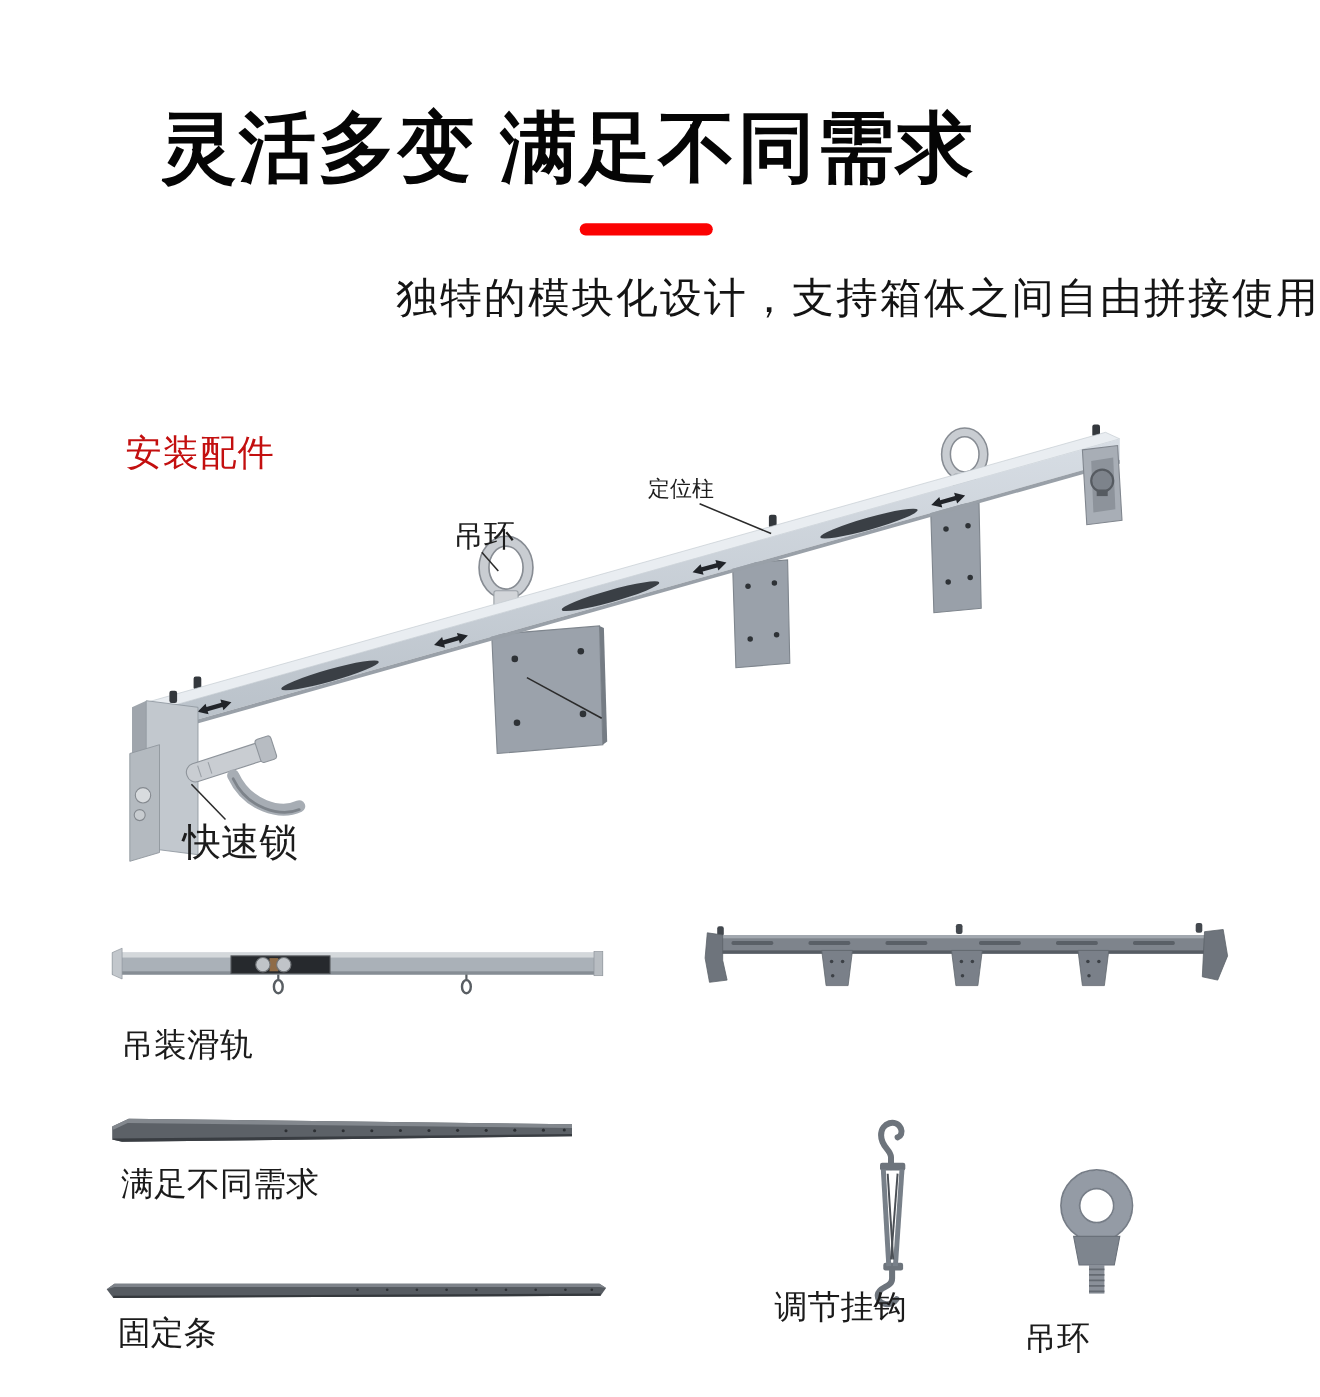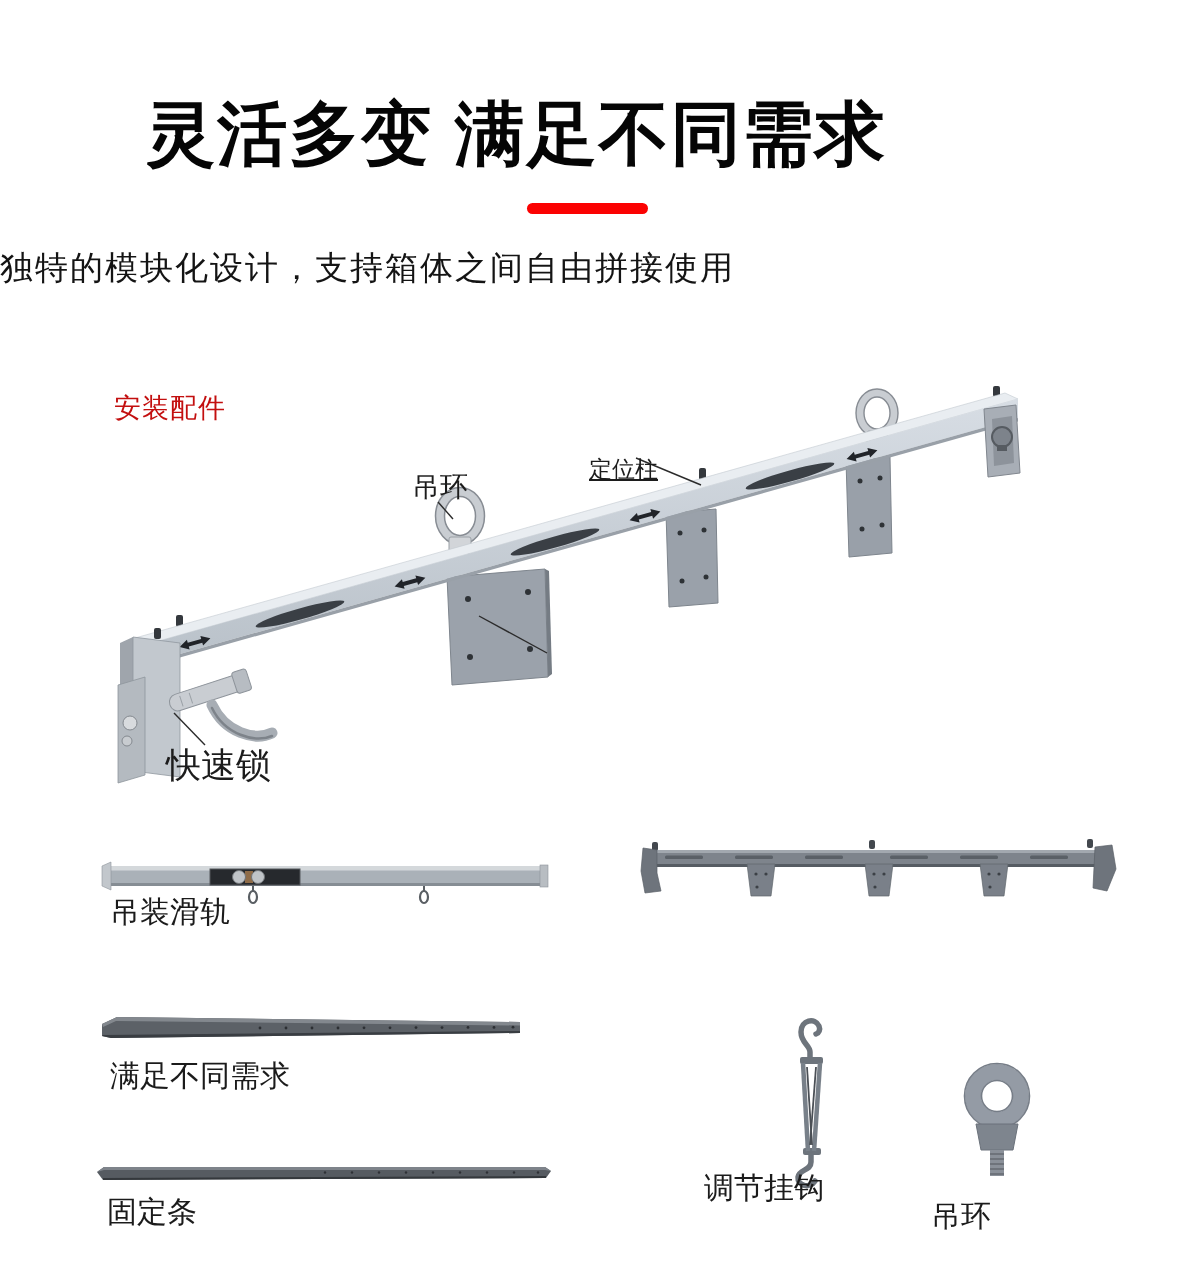--- a/index.html
+++ b/index.html
@@ -2,31 +2,31 @@
 <html><head>
 <meta charset="utf-8">
 <style>
   html,body{margin:0;padding:0;background:#fff;}
   .canvas{position:relative;width:1200px;height:1270px;background:#ffffff;overflow:hidden;
           font-family:"Liberation Sans",sans-serif;}
   .abs{position:absolute;}
   .title{top:96px;left:0;width:1008px;text-align:center;font-size:70px;line-height:1.1;
          font-weight:900;color:#050505;letter-spacing:2px;font-family:"Liberation Sans",sans-serif;margin-left:12px;}
   .underline{top:203px;left:527px;width:121px;height:11px;border-radius:6px;background:#fb0202;}
-  .subtitle{top:246px;left:0;width:1200px;text-align:left;font-size:33px;color:#141414;
+  .subtitle{top:246px;left:0;width:1200px;text-align:right;font-size:38px;color:#141414;
             letter-spacing:2px;font-family:"Liberation Sans",sans-serif;}
-  .section-label{top:390px;left:114px;font-size:27px;color:#c30f0f;letter-spacing:1px;
+  .section-label{top:390px;left:114px;font-size:33px;color:#c30f0f;letter-spacing:1px;
                  font-family:Liberation Mono, monospace;}
   .callout{font-family:"Liberation Serif","DejaVu Serif",serif;color:#1c1c1c;white-space:nowrap;}
   .c-ring{top:468px;left:412px;font-size:28px;}
-  .c-post{top:454px;left:589px;font-size:23px;text-decoration:underline;}
+  .c-post{top:431px;left:589px;font-size:20px;}
   .c-bracket{top:656px;left:521px;font-size:30px;}
   .c-lock{top:742px;left:166px;font-size:35px;}
   .plabel{font-family:"Liberation Serif","DejaVu Serif",serif;color:#1b1b1b;font-size:30px;white-space:nowrap;}
-  .pl-1{top:892px;left:110px;}
+  .pl-1{top:930px;left:110px;}
   .pl-2{top:912px;left:645px;}
   .pl-3{top:1056px;left:110px;}
   .pl-4{top:1192px;left:107px;font-family:Liberation Mono, monospace;}
   .pl-5{top:1168px;left:704px;}
   .pl-6{top:1196px;left:931px;}
   svg{display:block;}
 </style>
 </head>
 <body>
 

